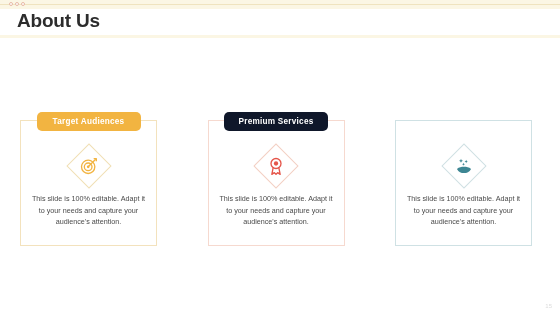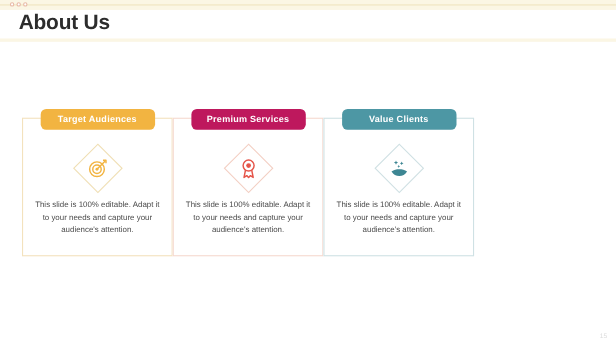--- a/index.html
+++ b/index.html
@@ -63,24 +63,25 @@
     top: 35px;
     left: 0;
     width: 560px;
     height: 3px;
     background: #fbf6e4;
   }
 
   
   .cards {
     position: absolute;
-    top: 107px;
+    top: 120px;
     left: 20px;
-    width: 442px;
-    display: flex;
+    width: 512px;
+    display: flex;
+    justify-content: space-between;
   }
   .card {
     position: relative;
     width: 137px;
     height: 126px;
     box-sizing: border-box;
     background: #ffffff;
     border: 1px solid #e9e2d6;
     display: flex;
     flex-direction: column;
@@ -183,37 +184,36 @@
             <line x1="11" y1="13" x2="20" y2="4"></line>
             <path d="M17.6 3.2 L20.8 3.2 L20.8 6.4" stroke-linejoin="round"></path>
           </svg>
         </div>
       </div>
     </div>
     <div class="card-text">This slide is 100% editable. Adapt it to your needs and capture your audience's attention.</div>
   </div>
 
   <div class="card c2">
-    <div class="badge" style="background:#be185d;">Premium Services</div>
+    <div class="badge" style="background:#0f172a;">Premium Services</div>
     <div class="icon-wrap">
       <div class="diamond">
         <div class="diamond-inner">
           <svg width="20" height="20" viewBox="0 0 24 24" fill="none" stroke="#e5554a" stroke-width="1.6">
             <circle cx="12" cy="9" r="6"></circle>
             <circle cx="12" cy="9" r="2.6" fill="#e5554a" stroke="none"></circle>
             <path d="M8.6 14 L7 22 L10 20 L12 22 L14 20 L17 22 L15.4 14" stroke-linejoin="round"></path>
           </svg>
         </div>
       </div>
     </div>
     <div class="card-text">This slide is 100% editable. Adapt it to your needs and capture your audience's attention.</div>
   </div>
 
   <div class="card c3">
-    <div class="badge" style="background:#4d97a4;">Value Clients</div>
     <div class="icon-wrap">
       <div class="diamond">
         <div class="diamond-inner">
           <svg width="20" height="20" viewBox="0 0 24 24" fill="none" stroke="#3d8693" stroke-width="1.5">
             <path d="M3.5 15.5 C6 13.6 9 13 12 13 C15 13 18 13.6 20.5 15.5 C18.5 19 15.5 20.5 12 20.5 C8.5 20.5 5.5 19 3.5 15.5 Z" fill="#3d8693" stroke="none"></path>
             <path d="M8.4 3.4 L9.1 5.1 L10.8 5.8 L9.1 6.5 L8.4 8.2 L7.7 6.5 L6 5.8 L7.7 5.1 Z" fill="#3d8693" stroke="none"></path>
             <path d="M14.6 4.6 L15.2 6 L16.6 6.6 L15.2 7.2 L14.6 8.6 L14 7.2 L12.6 6.6 L14 6 Z" fill="#3d8693" stroke="none"></path>
             <path d="M11.4 8.2 L11.9 9.4 L13.1 9.9 L11.9 10.4 L11.4 11.6 L10.9 10.4 L9.7 9.9 L10.9 9.4 Z" fill="#3d8693" stroke="none"></path>
           </svg>
         </div>

